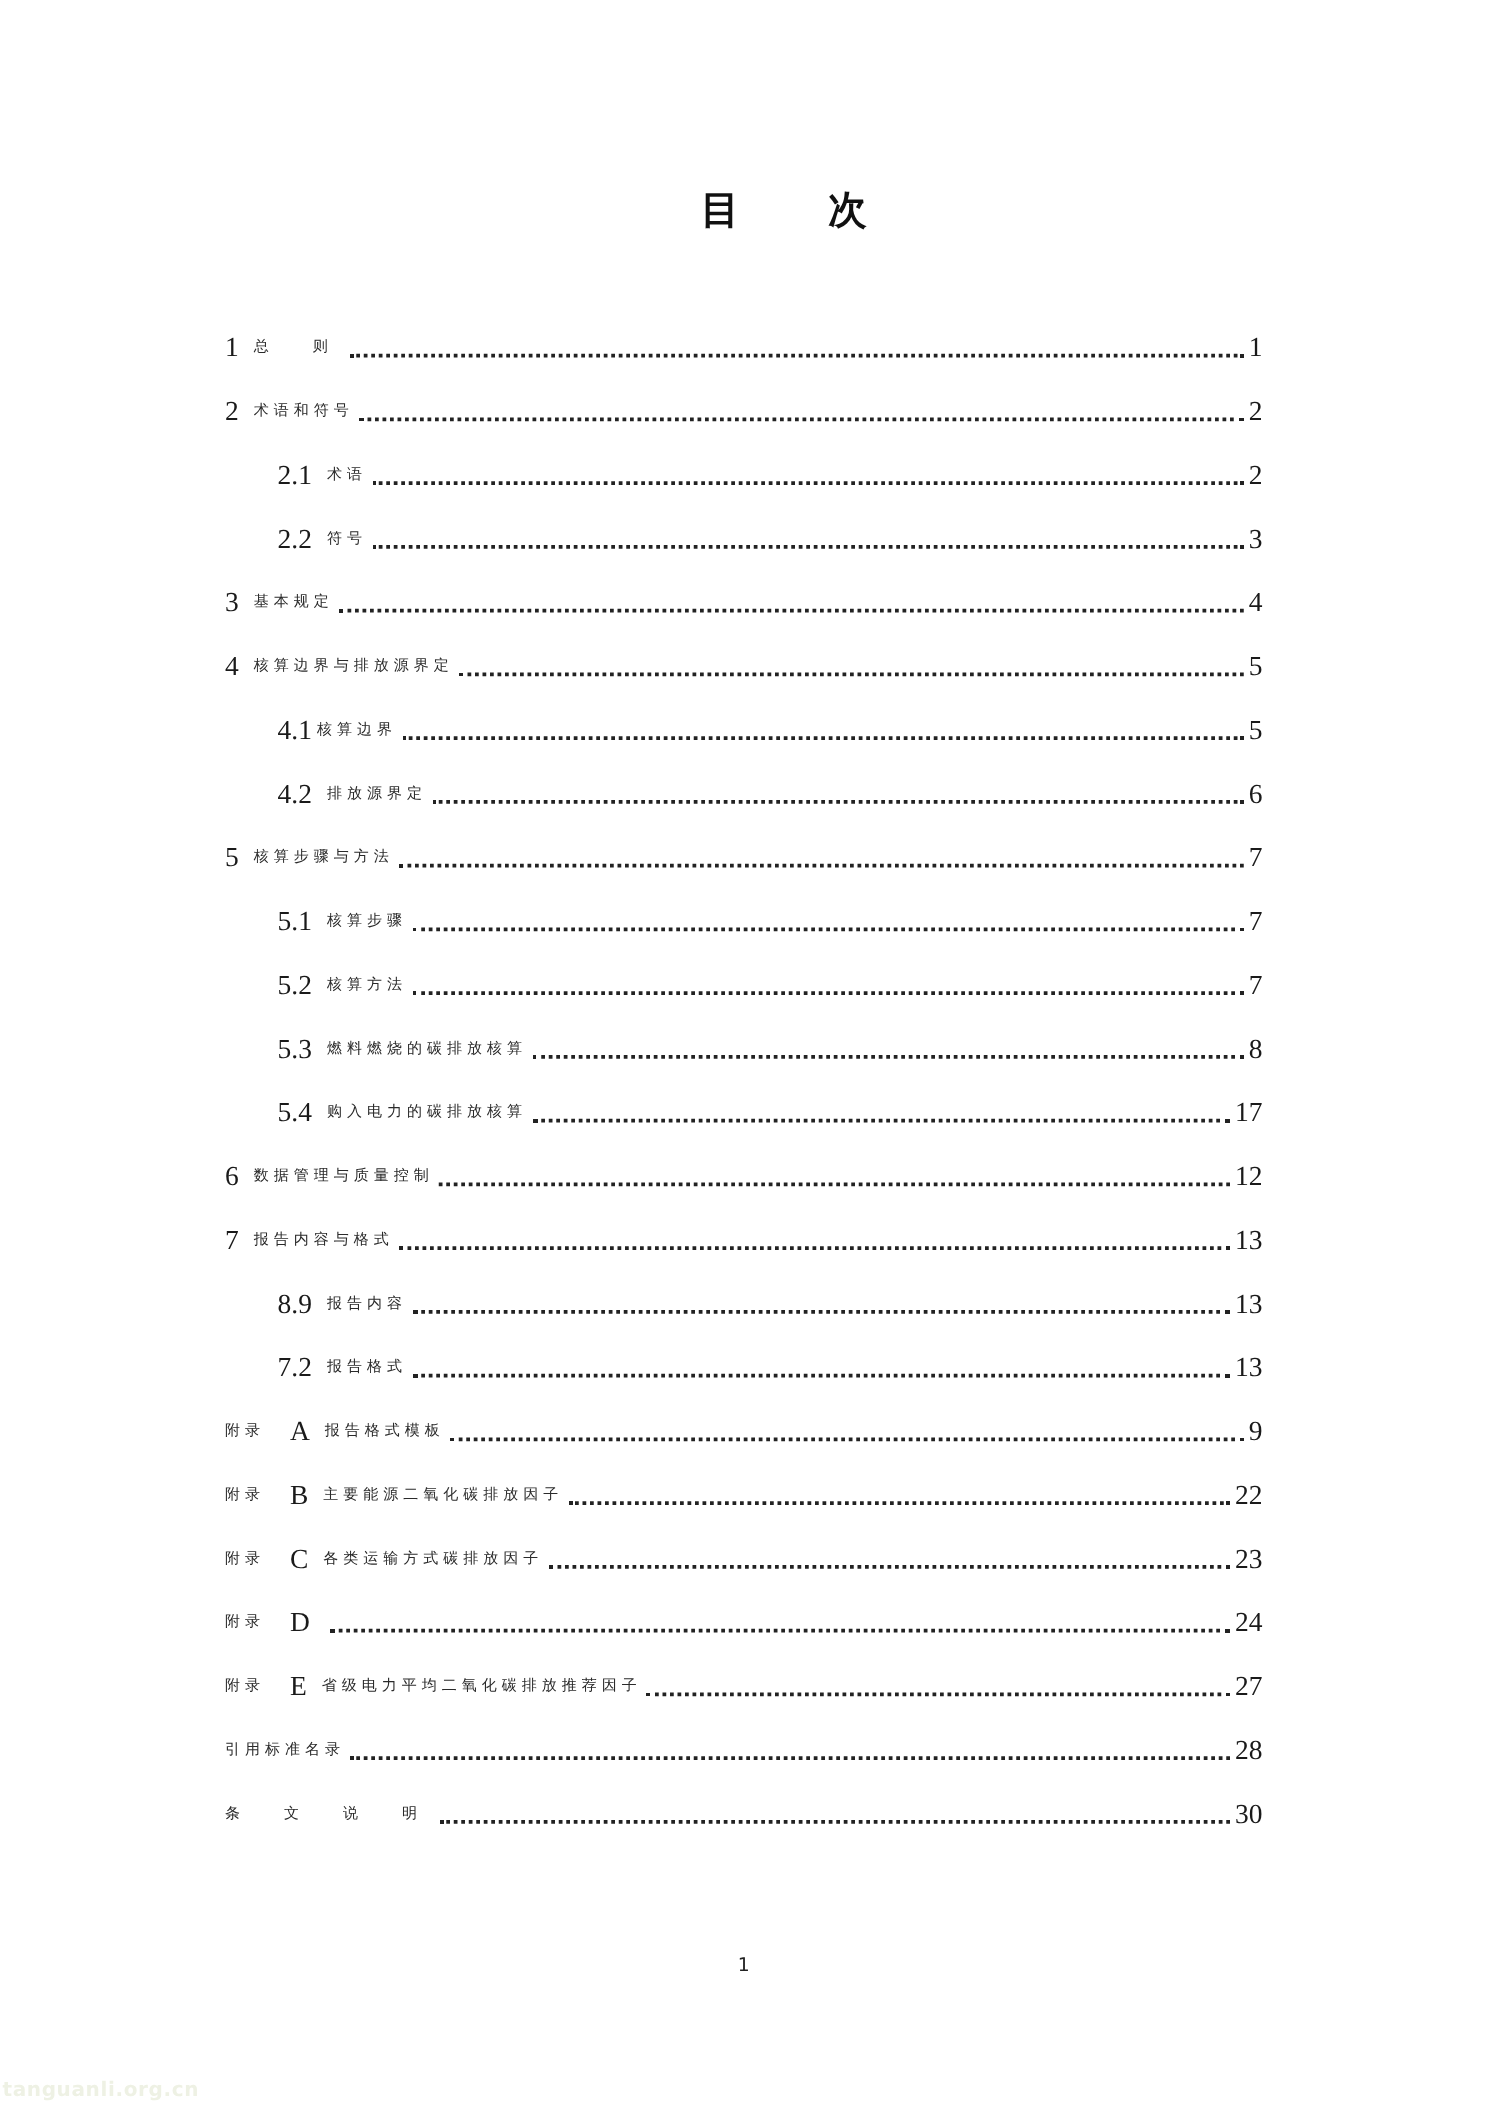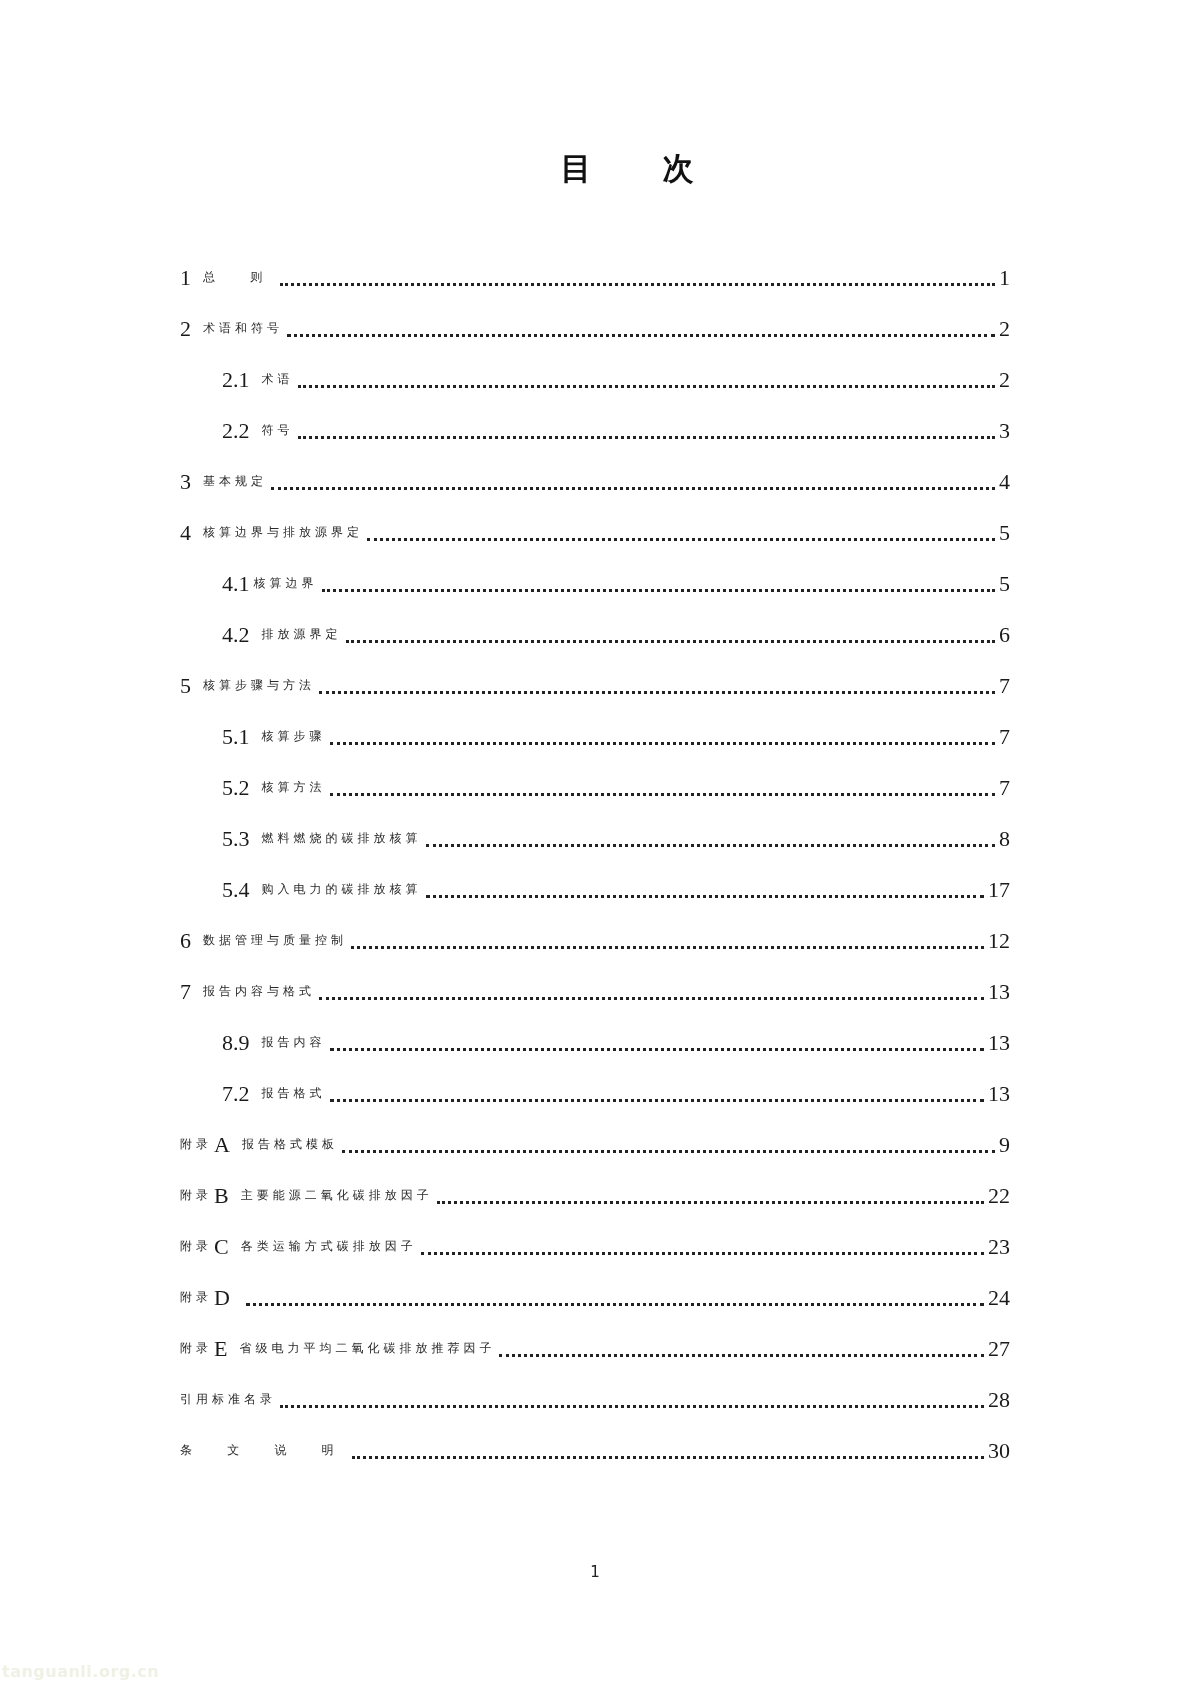--- a/index.html
+++ b/index.html
@@ -51,21 +51,21 @@
     }
     .toc-label {
       font-family: Liberation Mono, monospace;
       font-size: 12px;
       letter-spacing: 4px;
       color: #2a2a2a;
     }
     .toc-label.spaced { letter-spacing: 14px; }
     .toc-label.appendix-prefix {
       letter-spacing: 4px;
-      margin-right: 2px;
+      margin-right: 20px;
     }
     .toc-appendix-letter {
       font-family: "Liberation Serif", serif;
       font-size: 22px;
       margin-right: 12px;
     }
     .toc-leader {
       flex: 1;
       margin: 0 4px;
       height: 22px;

